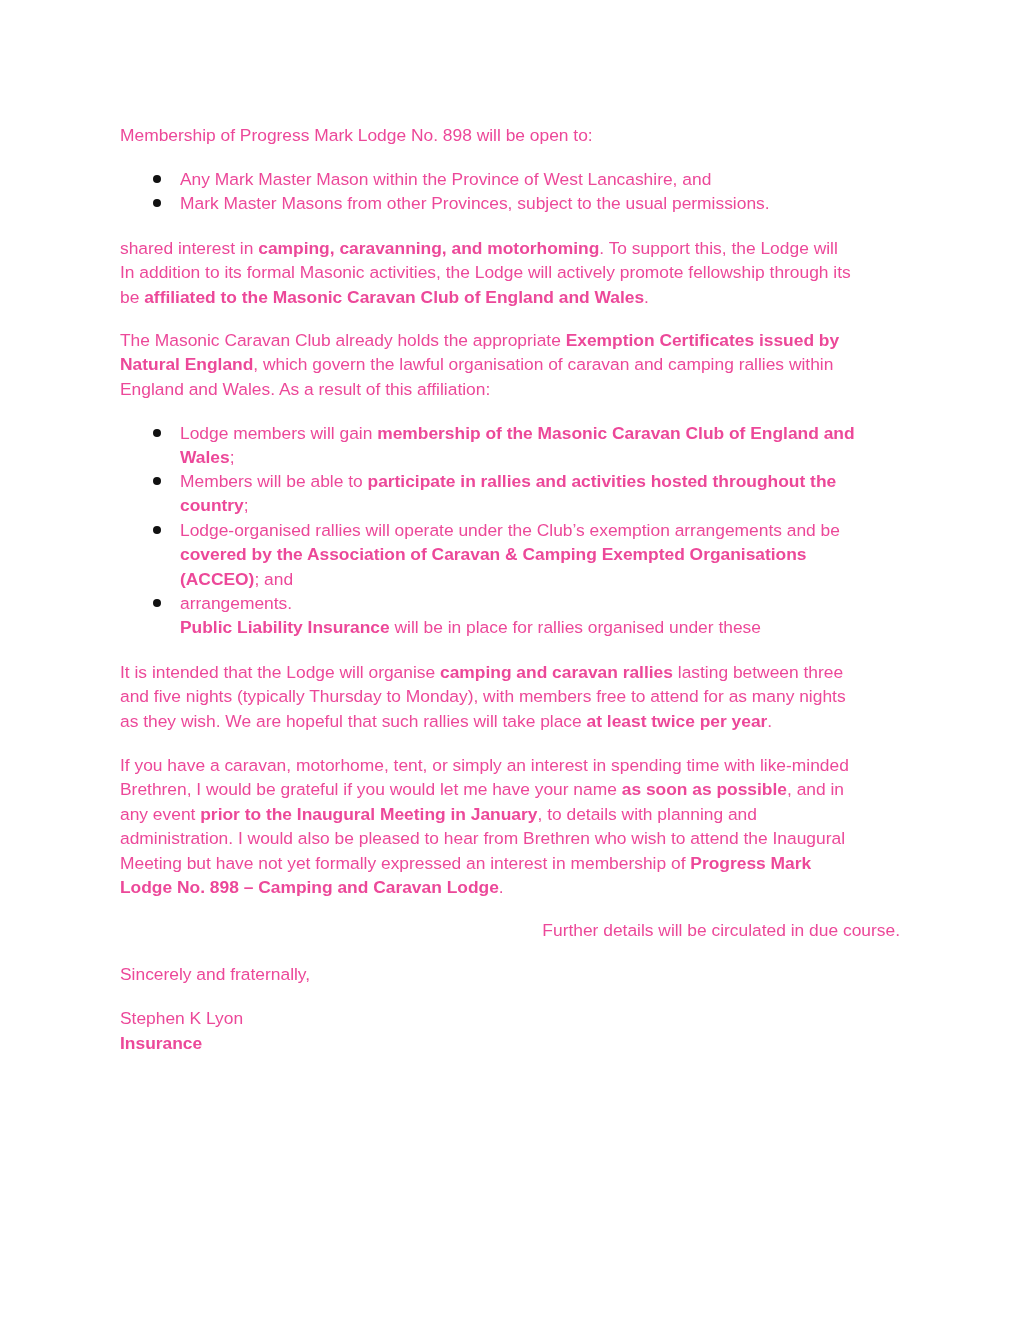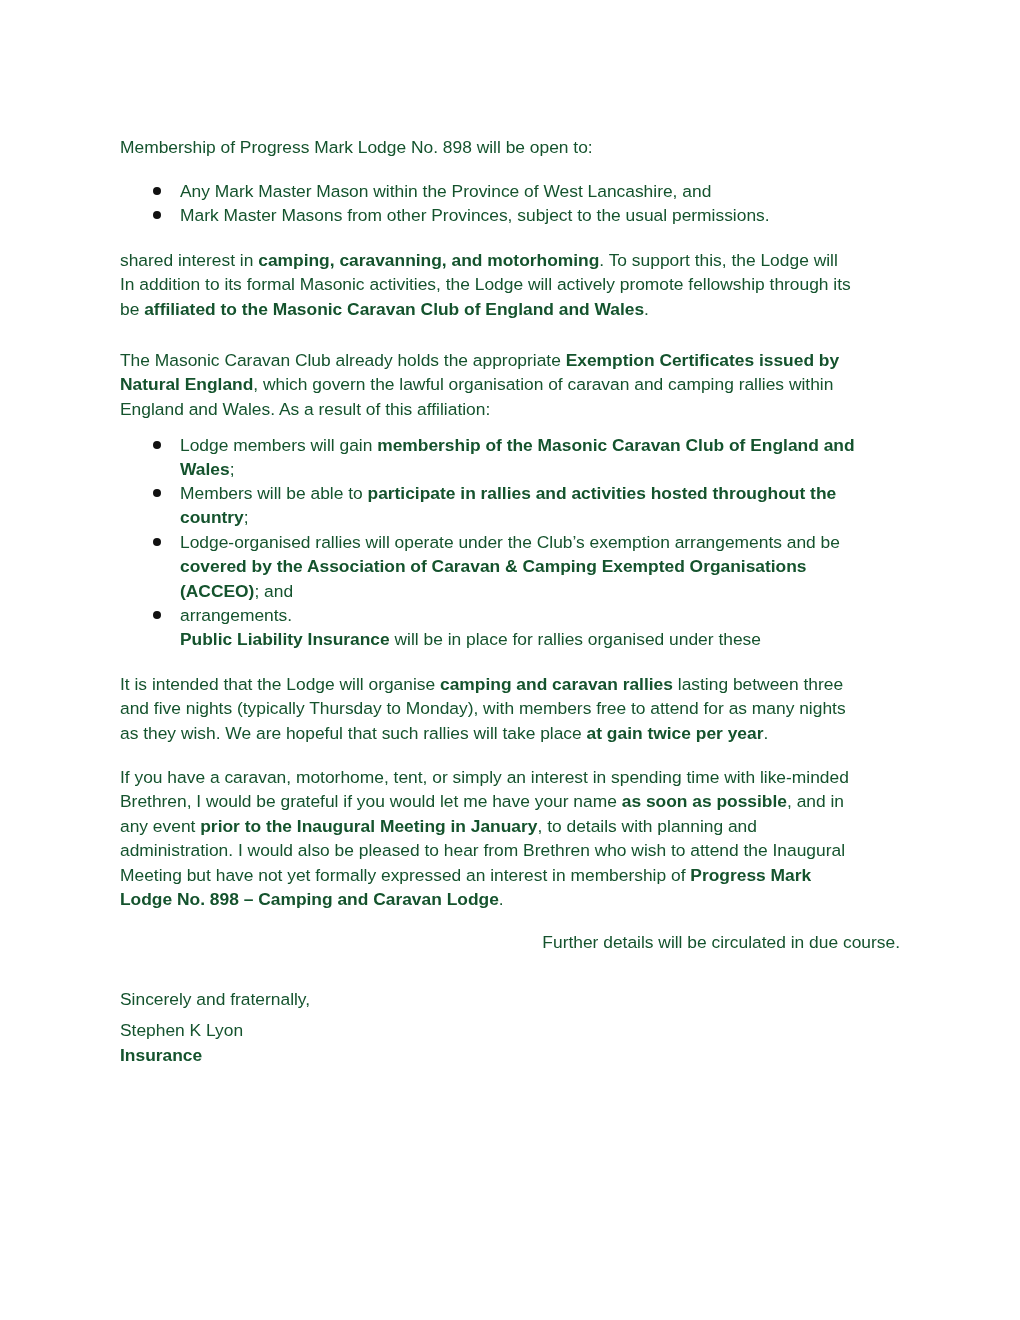--- a/index.html
+++ b/index.html
@@ -1,19 +1,19 @@
 <!DOCTYPE html>
 <html><head>
   <meta charset="utf-8">
   <style>
     html, body { margin: 0; padding: 0; background: #ffffff; }
     body { width: 1020px; height: 1320px; position: relative; overflow: hidden; }
     .page {
-      position: absolute; left: 0; top: 16px; width: 1020px; height: 927px;
-      background: #ffffff; color: #14532d;
+      position: absolute; left: 0; top: 4px; width: 1020px; height: 927px;
+      background: #ffffff; color: #ec4899;
       font-family: "Liberation Sans", sans-serif;
       font-size: 17.4px;
     }
     .para { position: absolute; left: 120px; width: 780px; line-height: 24.4px; white-space: nowrap; }
     .line { display: block; height: 24.4px; }
     .bullet-item { position: absolute; left: 120px; width: 780px; line-height: 24.4px; white-space: nowrap; }
     .bullet-dot {
       position: absolute; left: 33px; top: 8px; width: 8px; height: 8px;
       border-radius: 50%; background: #111111;
     }
@@ -41,21 +41,21 @@
         <span class="line"><span>Mark Master Masons from other Provinces, subject to the usual permissions.</span></span>
       </span>
   </div>
 
   <div class="para" style="top:232px;">
       <span class="line"><span>shared interest in </span><b>camping, caravanning, and motorhoming</b><span>. To support this, the Lodge will</span></span>
       <span class="line"><span>In addition to its formal Masonic activities, the Lodge will actively promote fellowship through its</span></span>
       <span class="line"><span>be </span><b>affiliated to the Masonic Caravan Club of England and Wales</b><span>.</span></span>
     </div>
 
-  <div class="para" style="top:324px;margin-top:8px;">
+  <div class="para" style="top:324px;">
       <span class="line"><span>The Masonic Caravan Club already holds the appropriate </span><b>Exemption Certificates issued by</b></span>
       <span class="line"><b>Natural England</b><span>, which govern the lawful organisation of caravan and camping rallies within</span></span>
       <span class="line"><span>England and Wales. As a result of this affiliation:</span></span>
     </div>
 
   <div class="bullet-item" style="top:417px;">
     <span class="bullet-dot"></span>
     <span class="bullet-text">
         <span class="line"><span>Lodge members will gain </span><b>membership of the Masonic Caravan Club of England and</b></span>
         <span class="line"><b>Wales</b><span>;</span></span>
@@ -80,32 +80,32 @@
     <span class="bullet-dot"></span>
     <span class="bullet-text">
         <span class="line"><span>arrangements.</span></span>
         <span class="line"><b>Public Liability Insurance</b><span> will be in place for rallies organised under these</span></span>
       </span>
   </div>
 
   <div class="para" style="top:656px;">
       <span class="line"><span>It is intended that the Lodge will organise </span><b>camping and caravan rallies</b><span> lasting between three</span></span>
       <span class="line"><span>and five nights (typically Thursday to Monday), with members free to attend for as many nights</span></span>
-      <span class="line"><span>as they wish. We are hopeful that such rallies will take place </span><b>at gain twice per year</b><span>.</span></span>
+      <span class="line"><span>as they wish. We are hopeful that such rallies will take place </span><b>at least twice per year</b><span>.</span></span>
     </div>
 
   <div class="para" style="top:749px;">
       <span class="line"><span>If you have a caravan, motorhome, tent, or simply an interest in spending time with like-minded</span></span>
       <span class="line"><span>Brethren, I would be grateful if you would let me have your name </span><b>as soon as possible</b><span>, and in</span></span>
       <span class="line"><span>any event </span><b>prior to the Inaugural Meeting in January</b><span>, to details with planning and</span></span>
       <span class="line"><span>administration. I would also be pleased to hear from Brethren who wish to attend the Inaugural</span></span>
       <span class="line"><span>Meeting but have not yet formally expressed an interest in membership of </span><b>Progress Mark</b></span>
       <span class="line"><b>Lodge No. 898 – Camping and Caravan Lodge</b><span>.</span></span>
     </div>
 
   <div class="para" style="top:914px;text-align:right;">Further details will be circulated in due course.</div>
 
-  <div class="para" style="top:958px;margin-top:13px;">Sincerely and fraternally,</div>
+  <div class="para" style="top:958px;">Sincerely and fraternally,</div>
 
   <div class="para" style="top:1002px; font-weight:normal;">Stephen K Lyon</div>
   <div class="para" style="top:1027px; font-weight:bold;">Insurance</div>
 
 </div>
 
 </body></html>

